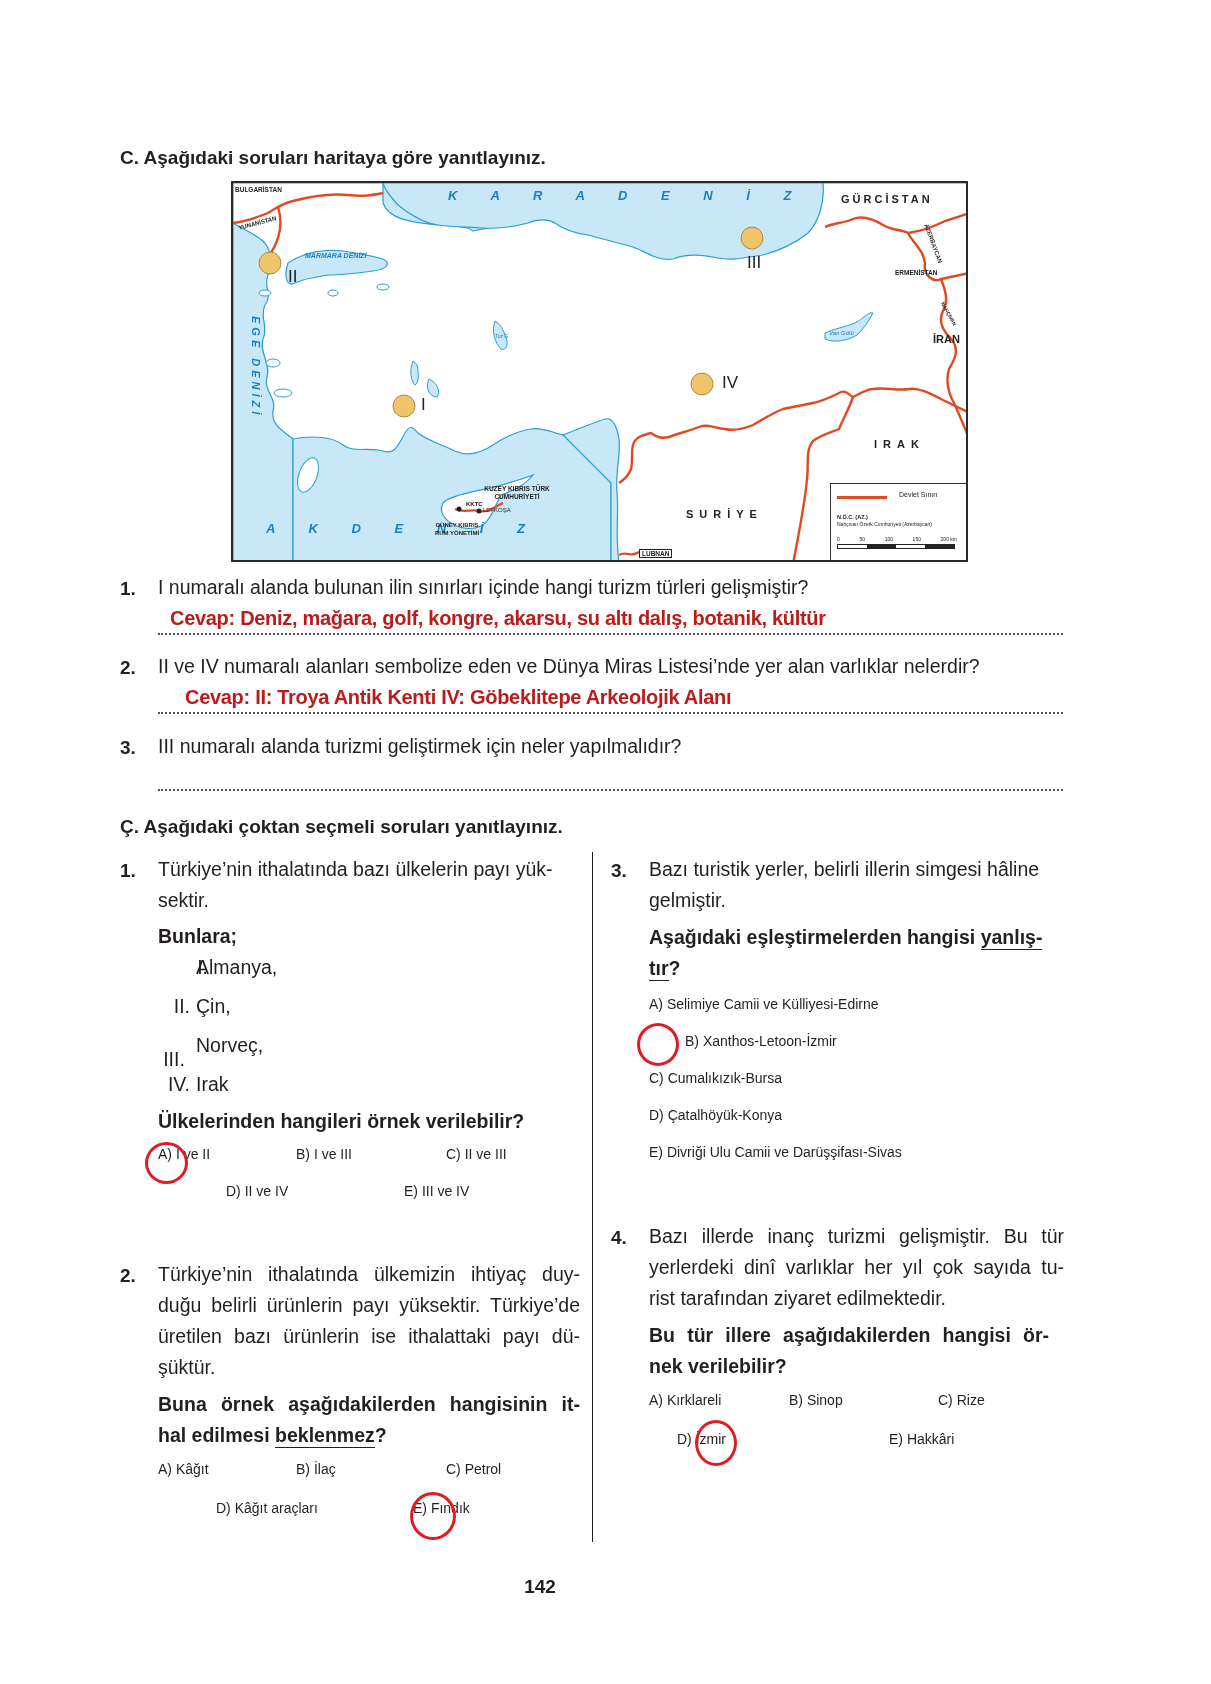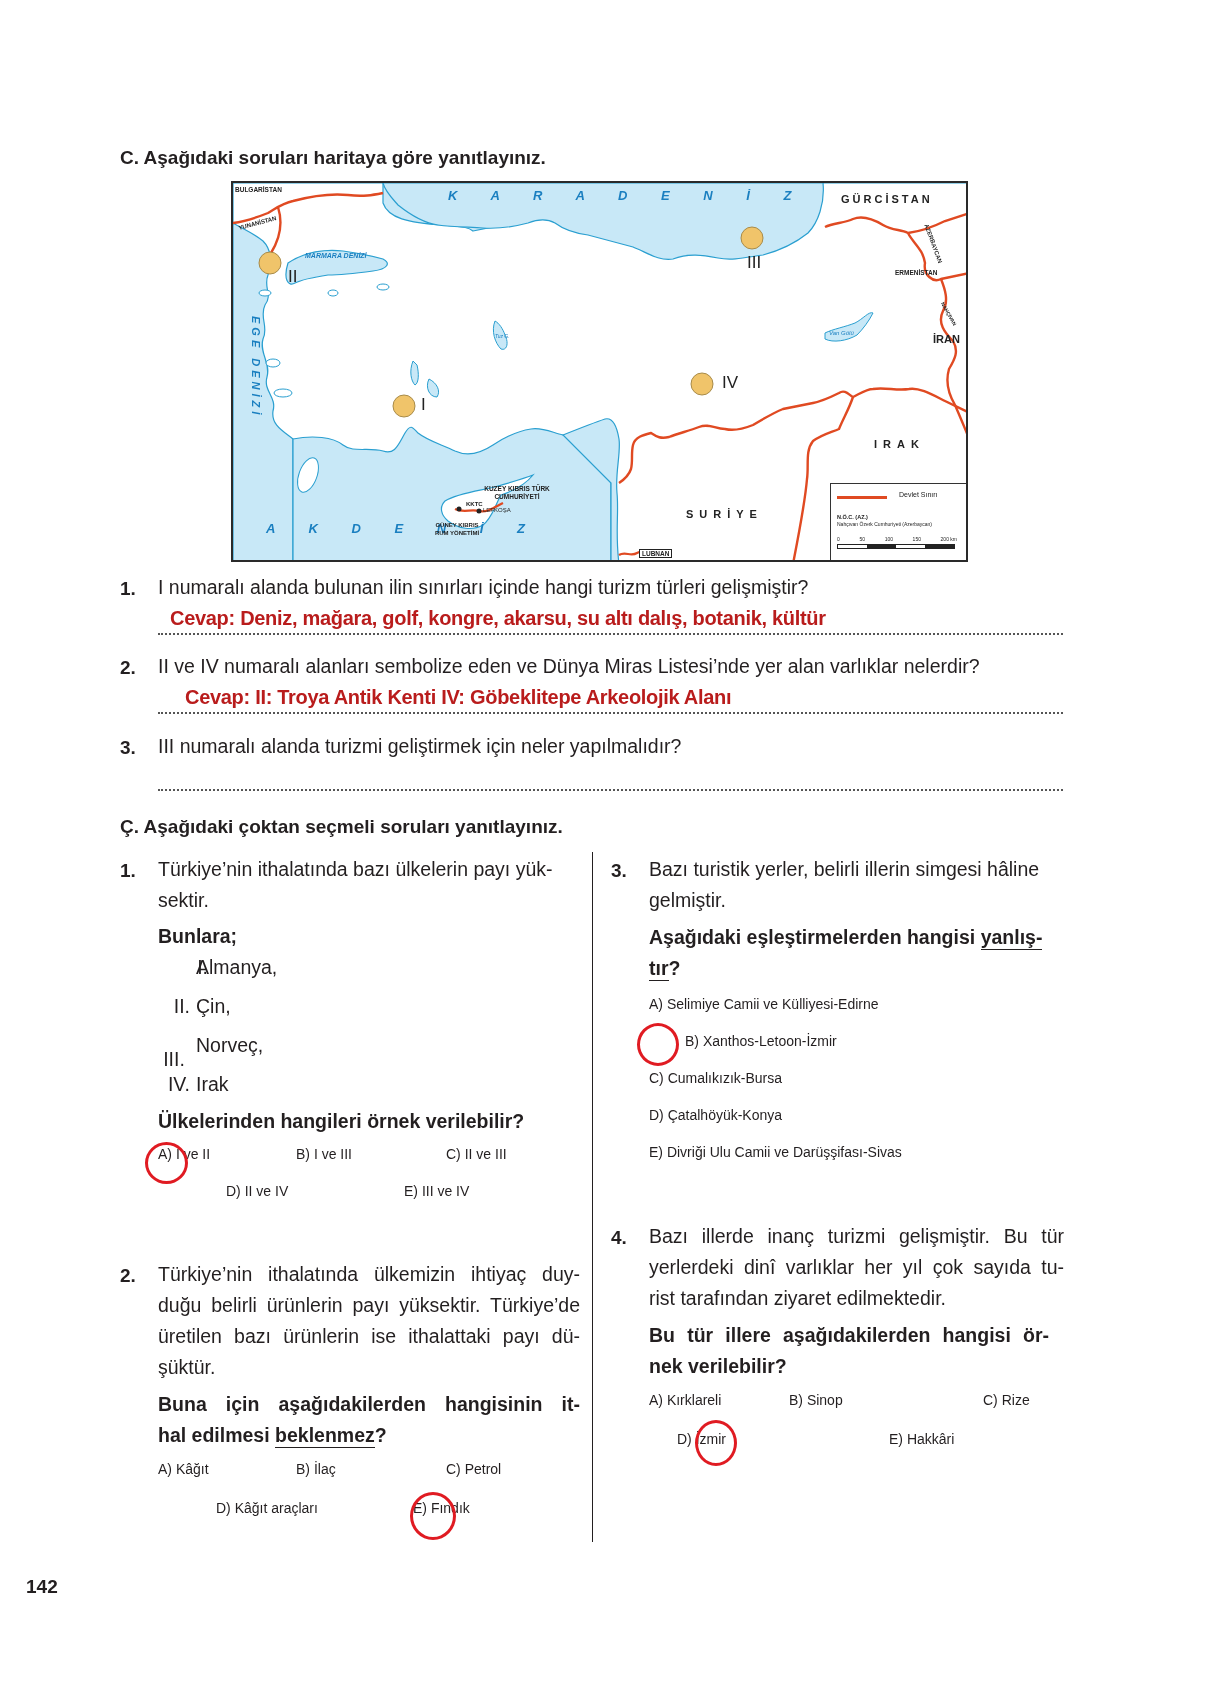--- a/index.html
+++ b/index.html
@@ -14,21 +14,21 @@
   .opt { font-size: 14px; }
   .red-circle { position: absolute; border: 3px solid #e01b22; border-radius: 50%; box-sizing: border-box; }
   .uline { border-bottom: 1.5px solid #231f20; padding-bottom: 1px; }
   .divider { position: absolute; left: 592px; top: 852px; width: 1px; height: 690px; background: #231f20; }
 
   
   #map { position: absolute; left: 231px; top: 181px; width: 737px; height: 381px; border: 2px solid #2a2a2a; box-sizing: border-box; background: #ffffff; overflow: hidden; }
   #map svg { display: block; }
   .map-lbl { font-family: "Liberation Sans", sans-serif; }
   .legend-box { position: absolute; left: 597px; top: 300px; width: 138px; height: 79px; background: #fff; border: 1px solid #333; border-right: none; border-bottom: none; }
-  .page-num { position: absolute; left: 0; width: 1080px; top: 1576px; font-weight: bold; font-size: 19px; padding-left: 26px; }
+  .page-num { position: absolute; left: 0; width: 1080px; text-align: center; top: 1576px; font-weight: bold; font-size: 19px; }
 </style>
 </head>
 <body>
 
 <div class="abs sec-title" style="left:120px; top:147px;">C. Aşağıdaki soruları haritaya göre yanıtlayınız.</div>
 
 <div id="map">
   <svg width="737" height="381" viewBox="0 0 737 381">
 
     <rect x="0" y="0" width="737" height="381" fill="#c8e8f7"></rect>
@@ -161,21 +161,21 @@
 <div class="abs opt" style="left:446px; top:1146px;">C) II ve III</div>
 <div class="abs opt" style="left:226px; top:1183px;">D) II ve IV</div>
 <div class="abs opt" style="left:404px; top:1183px;">E) III ve IV</div>
 <div class="red-circle" style="left:145px; top:1142px; width:43px; height:42px;"></div>
 
 <div class="abs q-num" style="left:120px; top:1265px;">2.</div>
 <div class="abs q-text" style="left:158px; top:1259px; width:422px; text-align:justify; text-align-last:justify;">Türkiye’nin ithalatında ülkemizin ihtiyaç duy-</div>
 <div class="abs q-text" style="left:158px; top:1290px; width:422px; text-align:justify; text-align-last:justify;">duğu belirli ürünlerin payı yüksektir. Türkiye’de</div>
 <div class="abs q-text" style="left:158px; top:1321px; width:422px; text-align:justify; text-align-last:justify;">üretilen bazı ürünlerin ise ithalattaki payı dü-</div>
 <div class="abs q-text" style="left:158px; top:1352px;text-align:center;">şüktür.</div>
-<div class="abs q-text bold" style="left:158px; top:1389px; width:422px; text-align:justify; text-align-last:justify;">Buna için aşağıdakilerden hangisinin it-</div>
+<div class="abs q-text bold" style="left:158px; top:1389px; width:422px; text-align:justify; text-align-last:justify;">Buna örnek aşağıdakilerden hangisinin it-</div>
 <div class="abs q-text bold" style="left:158px; top:1420px;"><span>hal edilmesi </span><span class="uline">beklenmez</span><span>?</span></div>
 
 <div class="abs opt" style="left:158px; top:1461px;">A) Kâğıt</div>
 <div class="abs opt" style="left:296px; top:1461px;">B) İlaç</div>
 <div class="abs opt" style="left:446px; top:1461px;">C) Petrol</div>
 <div class="abs opt" style="left:216px; top:1500px;">D) Kâğıt araçları</div>
 <div class="abs opt" style="left:413px; top:1500px;">E) Fındık</div>
 <div class="red-circle" style="left:410px; top:1492px; width:46px; height:48px;"></div>
 
 <div class="abs q-num" style="left:611px; top:860px;">3.</div>
@@ -193,18 +193,18 @@
 
 <div class="abs q-num" style="left:611px; top:1227px;">4.</div>
 <div class="abs q-text" style="left:649px; top:1221px; width:415px; text-align:justify; text-align-last:justify;">Bazı illerde inanç turizmi gelişmiştir. Bu tür</div>
 <div class="abs q-text" style="left:649px; top:1252px; width:415px; text-align:justify; text-align-last:justify;">yerlerdeki dinî varlıklar her yıl çok sayıda tu-</div>
 <div class="abs q-text" style="left:649px; top:1283px;">rist tarafından ziyaret edilmektedir.</div>
 <div class="abs q-text bold" style="left:649px; top:1320px; width:400px; text-align:justify; text-align-last:justify;">Bu tür illere aşağıdakilerden hangisi ör-</div>
 <div class="abs q-text bold" style="left:649px; top:1351px;">nek verilebilir?</div>
 
 <div class="abs opt" style="left:649px; top:1392px;">A) Kırklareli</div>
 <div class="abs opt" style="left:789px; top:1392px;">B) Sinop</div>
-<div class="abs opt" style="left:938px; top:1392px;margin-left:45px;">C) Rize</div>
+<div class="abs opt" style="left:938px; top:1392px;">C) Rize</div>
 <div class="abs opt" style="left:677px; top:1431px;">D) İzmir</div>
 <div class="abs opt" style="left:889px; top:1431px;">E) Hakkâri</div>
 <div class="red-circle" style="left:695px; top:1420px; width:42px; height:46px;"></div>
 
 <div class="page-num">142</div>
 
 </body></html>

